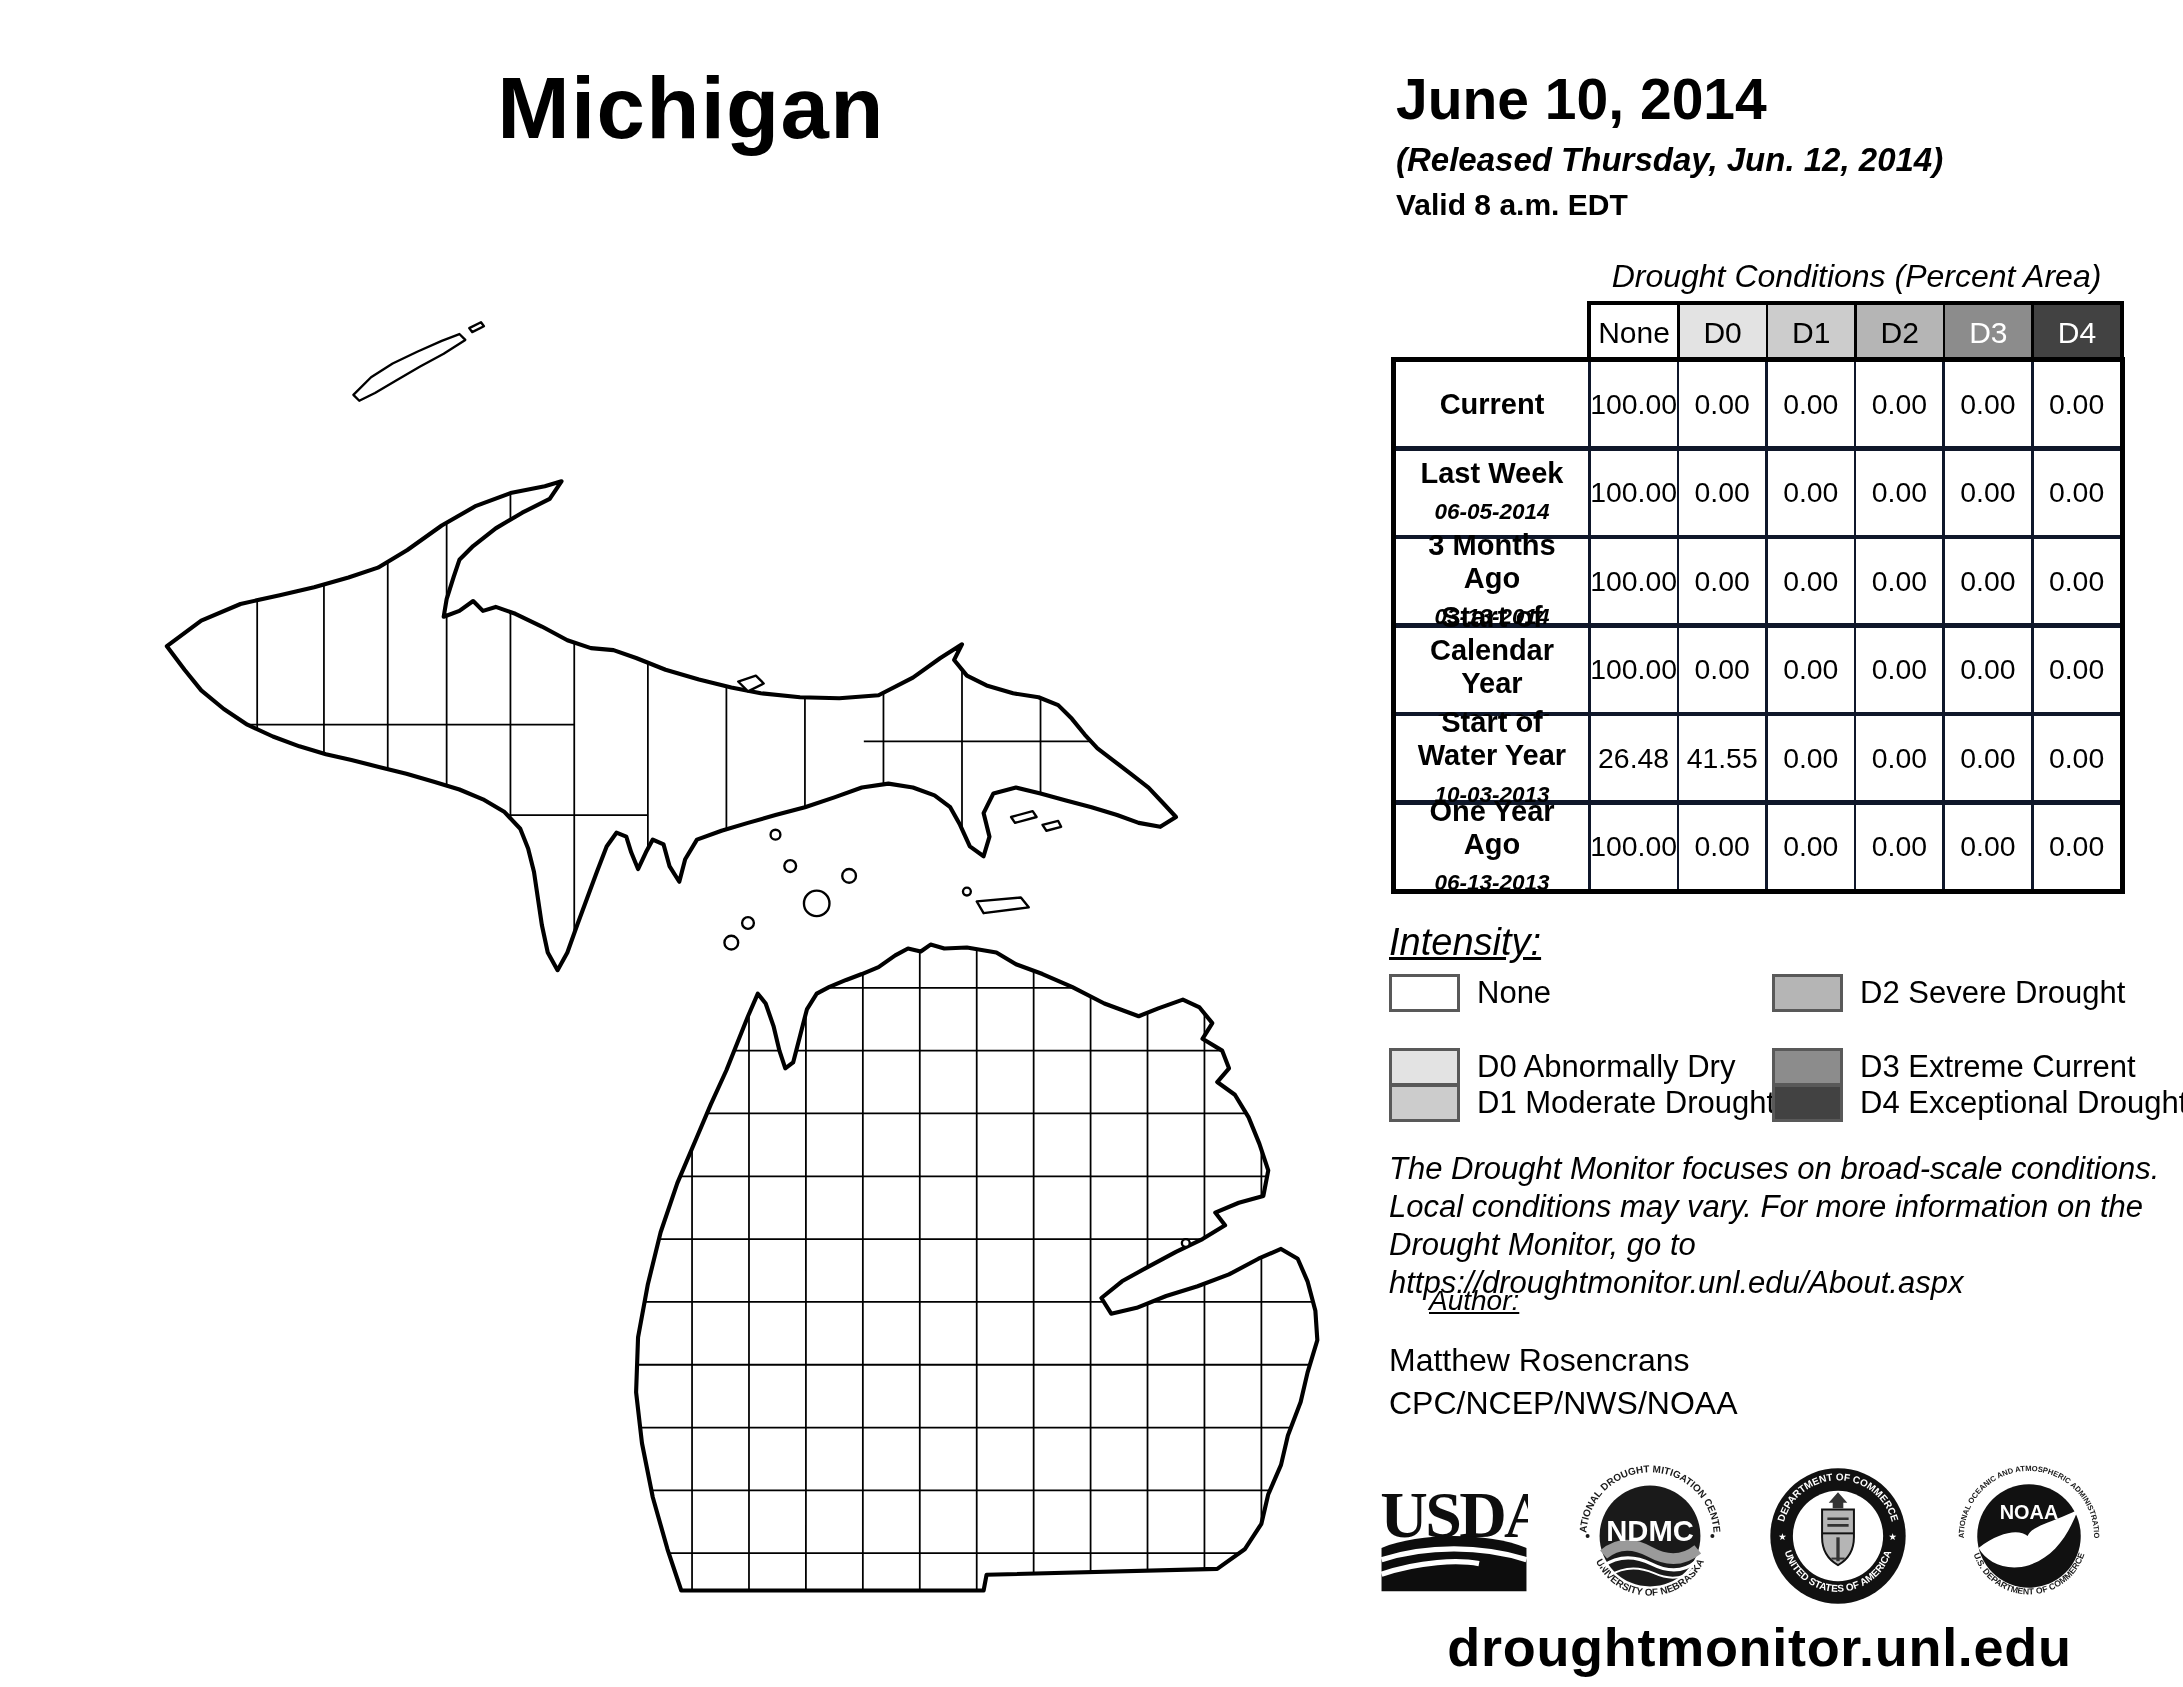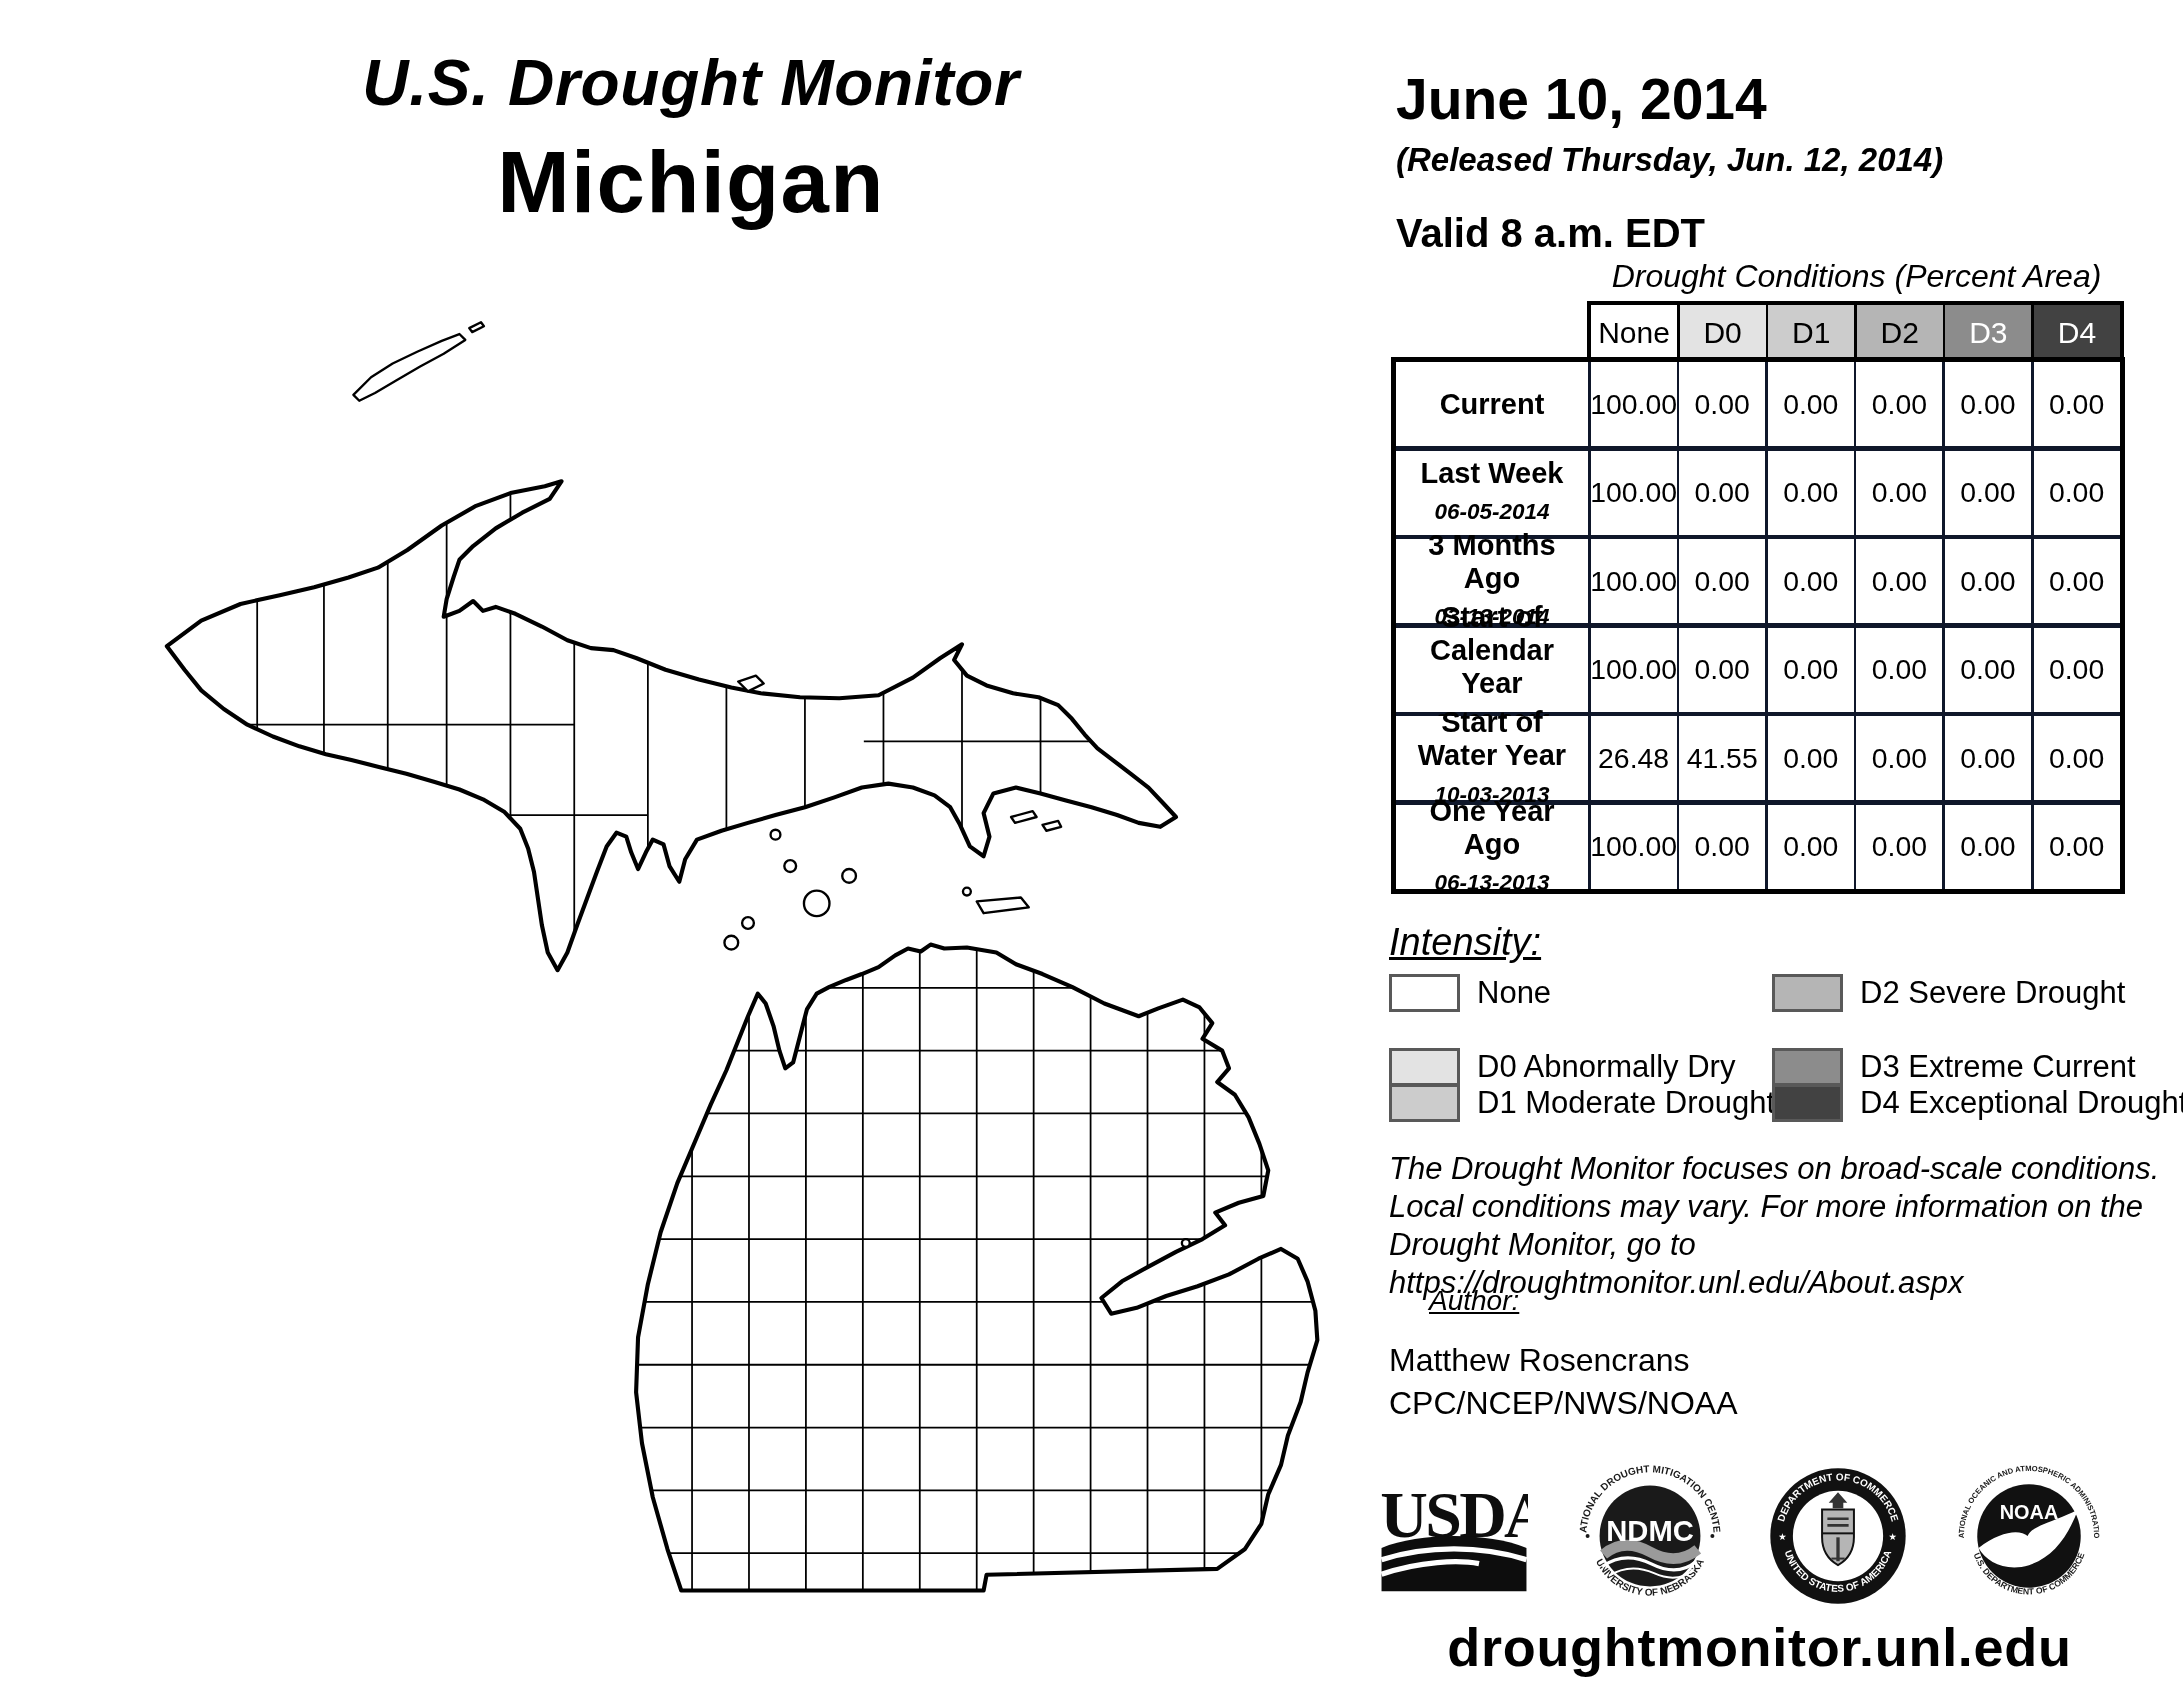--- a/index.html
+++ b/index.html
@@ -6,21 +6,21 @@
   body{width:2183px;height:1687px;position:relative;font-family:"Liberation Sans","DejaVu Sans",sans-serif;color:#000;}
   .abs{position:absolute;}
 
   
   #title-block{left:195px;top:46px;width:992px;text-align:center;}
   #main-title{font-size:64px;font-weight:700;font-style:italic;letter-spacing:0.7px;}
   #region-title{font-size:87px;font-weight:700;margin-top:12px;letter-spacing:1.3px;}
   #date-block{left:1396px;top:66px;width:728px;text-align:left;}
   #map-date{font-size:57px;font-weight:700;}
   #released{font-size:33px;font-weight:700;font-style:italic;margin-top:9.3px;}
-  #valid{font-size:40px;font-weight:700;margin-top:32px;}
+  #valid{font-size:30px;font-weight:700;margin-top:9px;}
 
   
   #table-title{left:1587px;top:258px;width:539px;text-align:center;font-size:32px;font-style:italic;}
   #header-row{left:1587px;top:301px;height:56px;display:grid;grid-template-columns:repeat(6,86px);column-gap:2.6px;background:#000;border:4px solid #000;box-sizing:content-box;}
   #header-row .hcell{display:flex;align-items:center;justify-content:center;font-size:30px;}
   #data-grid{left:1391px;top:357px;display:grid;grid-template-columns:192px repeat(6,86px);grid-template-rows:repeat(6,84px);column-gap:2.6px;row-gap:4.6px;background:#0f172a;border:5.3px solid #000;}
   #data-grid .cell{background:#fff;display:flex;align-items:center;justify-content:center;font-size:28.4px;}
   #data-grid .label-cell{flex-direction:column;text-align:center;line-height:33px;padding:0 4px;box-sizing:border-box;}
   .row-label{font-weight:700;font-size:29px;}
   .row-date{font-weight:700;font-style:italic;font-size:22.5px;margin-top:5.3px;}
@@ -51,21 +51,20 @@
   #mi-map{left:0;top:265px;width:1389px;height:1424px;}
   .state-outline{fill:#ffffff;stroke:#000000;stroke-width:4.2;stroke-linejoin:round;}
   .county-line{fill:none;stroke:#000000;stroke-width:1.8;}
   .island{fill:#ffffff;stroke:#000000;stroke-width:2.4;stroke-linejoin:round;}
   .ring-text{font-family:"Liberation Sans","DejaVu Sans",sans-serif;font-weight:700;}
 </style>
 </head>
 <body>
 
 <div class="abs" id="title-block">
-  <div id="main-title">U.S. Drought Monitor</div>
   <div id="region-title">Michigan</div>
 </div>
 
 <div class="abs" id="date-block">
   <div id="map-date">June 10, 2014</div>
   <div id="released">(Released Thursday, Jun. 12, 2014)</div>
   <div id="valid">Valid 8 a.m. EDT</div>
 </div>
 
 <svg class="abs" id="mi-map" viewBox="0 0 1415 1450">

